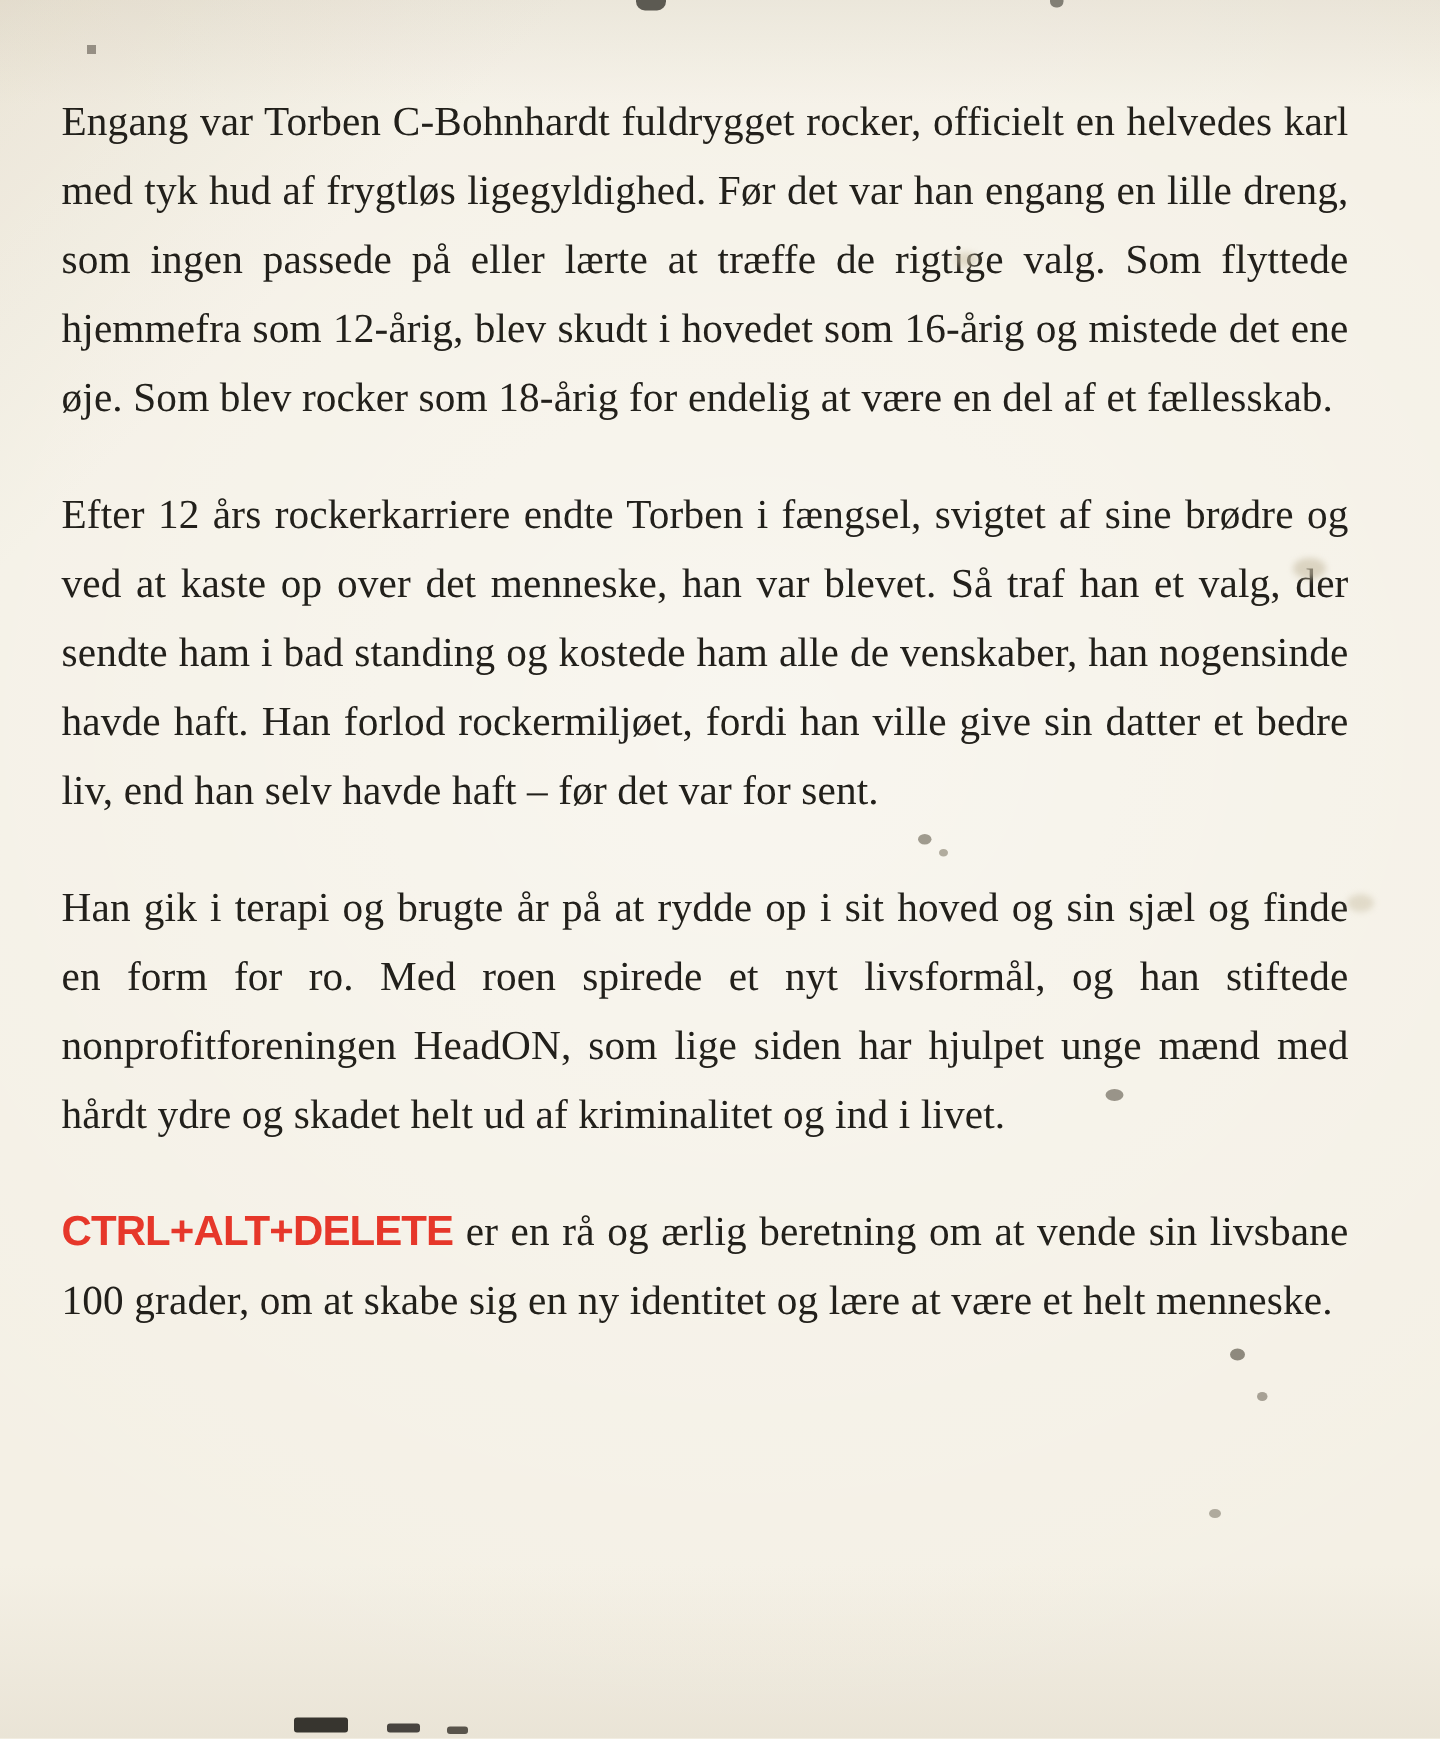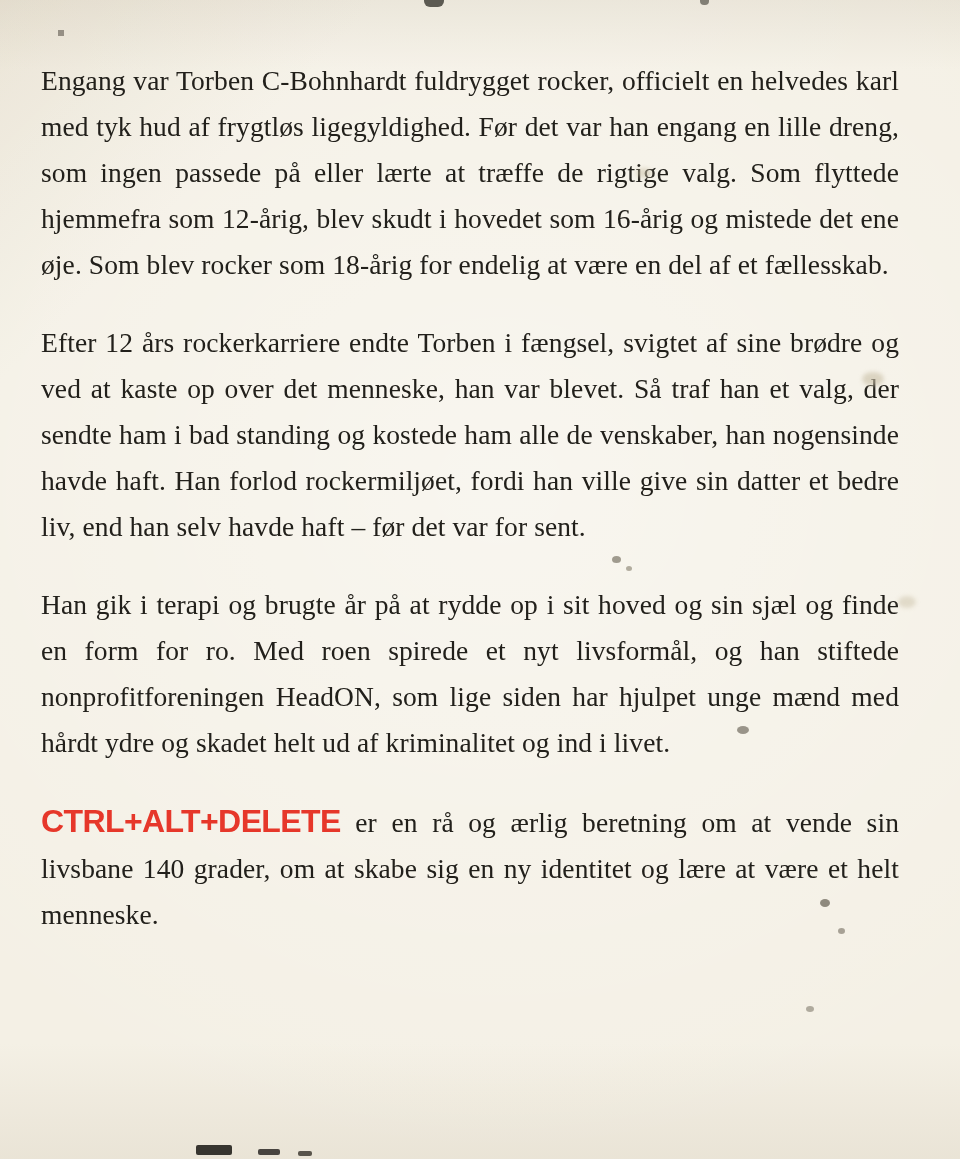--- a/index.html
+++ b/index.html
@@ -36,36 +36,36 @@
     line-height:46px;
     text-align:justify;
     letter-spacing:0.1px;
   }
   p.para:last-child{margin-bottom:0;}
   .highlight{
     font-family:"Liberation Sans","DejaVu Sans",sans-serif;
     font-weight:bold;
     color:var(--accent);
     letter-spacing:-0.6px;
-    font-size:32px;
+    font-size:28px;
   }
   
   .speck{position:absolute;pointer-events:none;}
   .round{border-radius:50%;}
 </style>
 </head>
 <body>
 
 <div class="page">
 
   <div class="text-block">
     <p class="para">Engang var Torben C-Bohnhardt fuldrygget rocker, officielt en helvedes karl med tyk hud af frygtløs ligegyldighed. Før det var han engang en lille dreng, som ingen passede på eller lærte at træffe de rigtige valg. Som flyttede hjemmefra som 12-årig, blev skudt i hovedet som 16-årig og mistede det ene øje. Som blev rocker som 18-årig for endelig at være en del af et fællesskab.</p>
     <p class="para">Efter 12 års rockerkarriere endte Torben i fængsel, svigtet af sine brødre og ved at kaste op over det menneske, han var blevet. Så traf han et valg, der sendte ham i bad standing og kostede ham alle de venskaber, han nogensinde havde haft. Han forlod rockermiljøet, fordi han ville give sin datter et bedre liv, end han selv havde haft – før det var for sent.</p>
     <p class="para">Han gik i terapi og brugte år på at rydde op i sit hoved og sin sjæl og finde en form for ro. Med roen spirede et nyt livsformål, og han stiftede nonprofitforeningen HeadON, som lige siden har hjulpet unge mænd med hårdt ydre og skadet helt ud af kriminalitet og ind i livet.</p>
-    <p class="para"><span class="highlight">CTRL+ALT+DELETE</span><span> er en rå og ærlig beretning om at vende sin livsbane 140 grader, om at skabe sig en ny identitet og lære at være et helt menneske.</span></p>
+    <p class="para"><span class="highlight">CTRL+ALT+DELETE</span><span> er en rå og ærlig beretning om at vende sin livsbane 100 grader, om at skabe sig en ny identitet og lære at være et helt menneske.</span></p>
   </div>
 
   <div class="speck" style="left:424px;top:0;width:20px;height:7px;background:#43413a;border-radius:0 0 6px 6px;opacity:.85;"></div>
   <div class="speck" style="left:700px;top:0;width:9px;height:5px;background:#55524a;border-radius:0 0 4px 4px;opacity:.7;"></div>
   <div class="speck" style="left:58px;top:30px;width:6px;height:6px;background:#5d574c;opacity:.6;"></div>
   <div class="speck" style="left:196px;top:1145px;width:36px;height:10px;background:#23211d;border-radius:2px;opacity:.9;"></div>
   <div class="speck" style="left:258px;top:1149px;width:22px;height:6px;background:#2b2824;border-radius:2px;opacity:.85;"></div>
   <div class="speck" style="left:298px;top:1151px;width:14px;height:5px;background:#343028;border-radius:2px;opacity:.8;"></div>
   <div class="speck round" style="left:612px;top:556px;width:9px;height:7px;background:#57503f;opacity:.55;"></div>
   <div class="speck round" style="left:626px;top:566px;width:6px;height:5px;background:#6b6350;opacity:.5;"></div>

